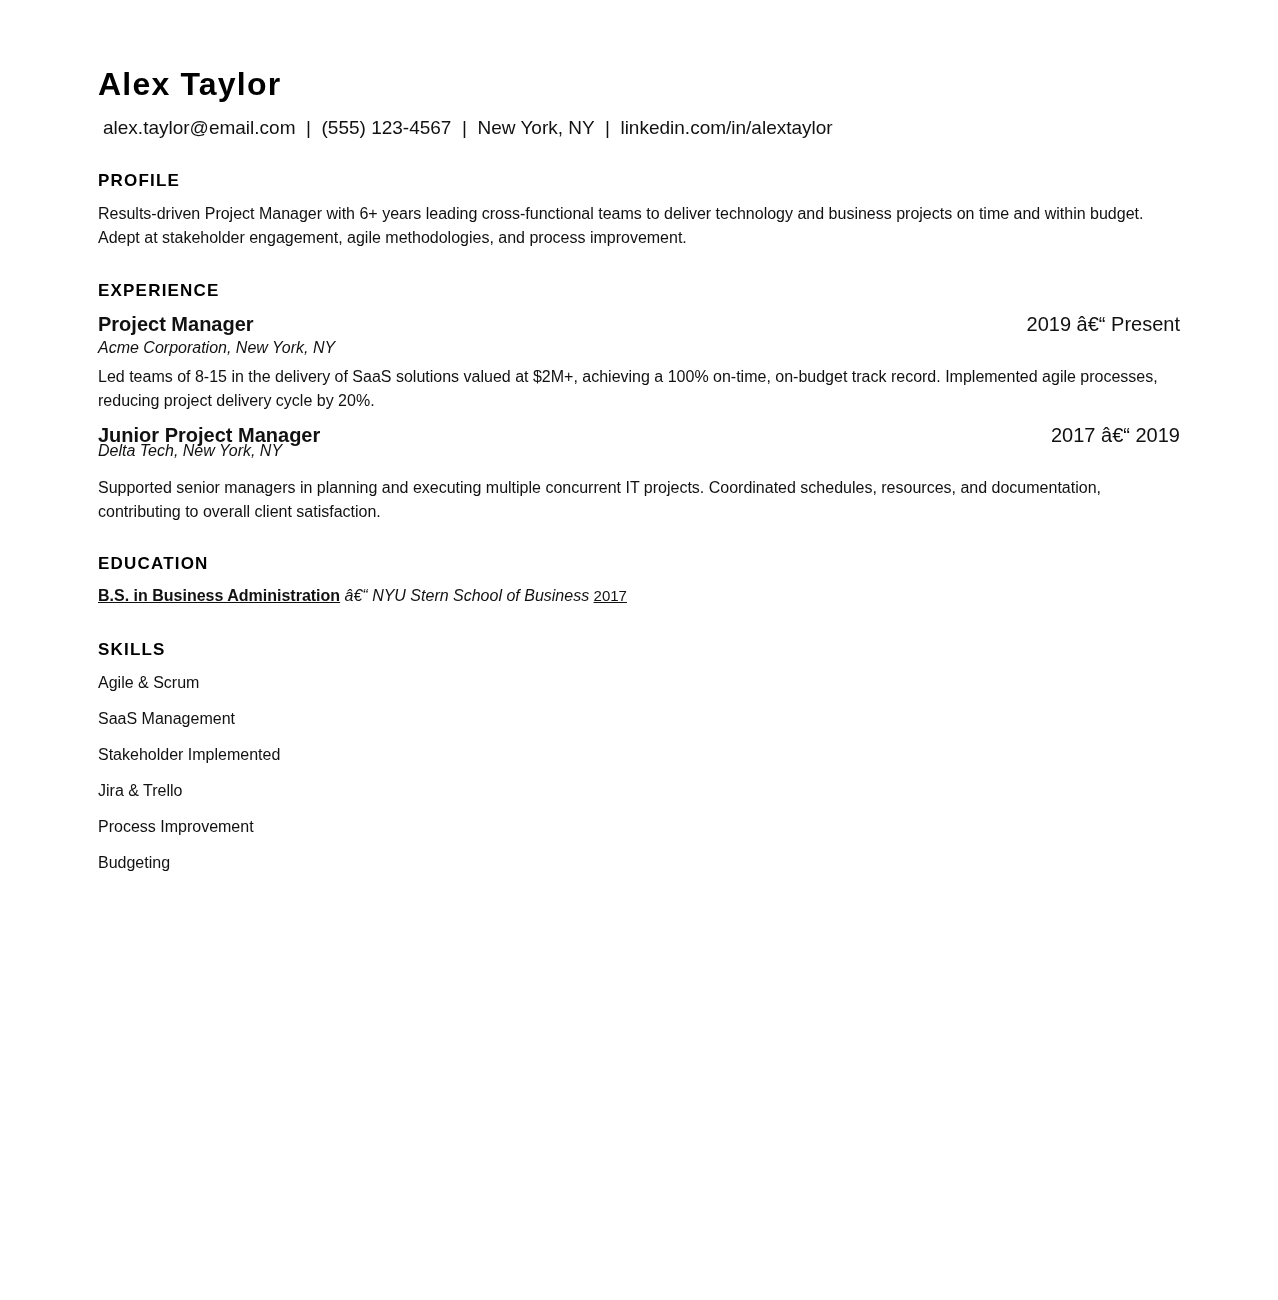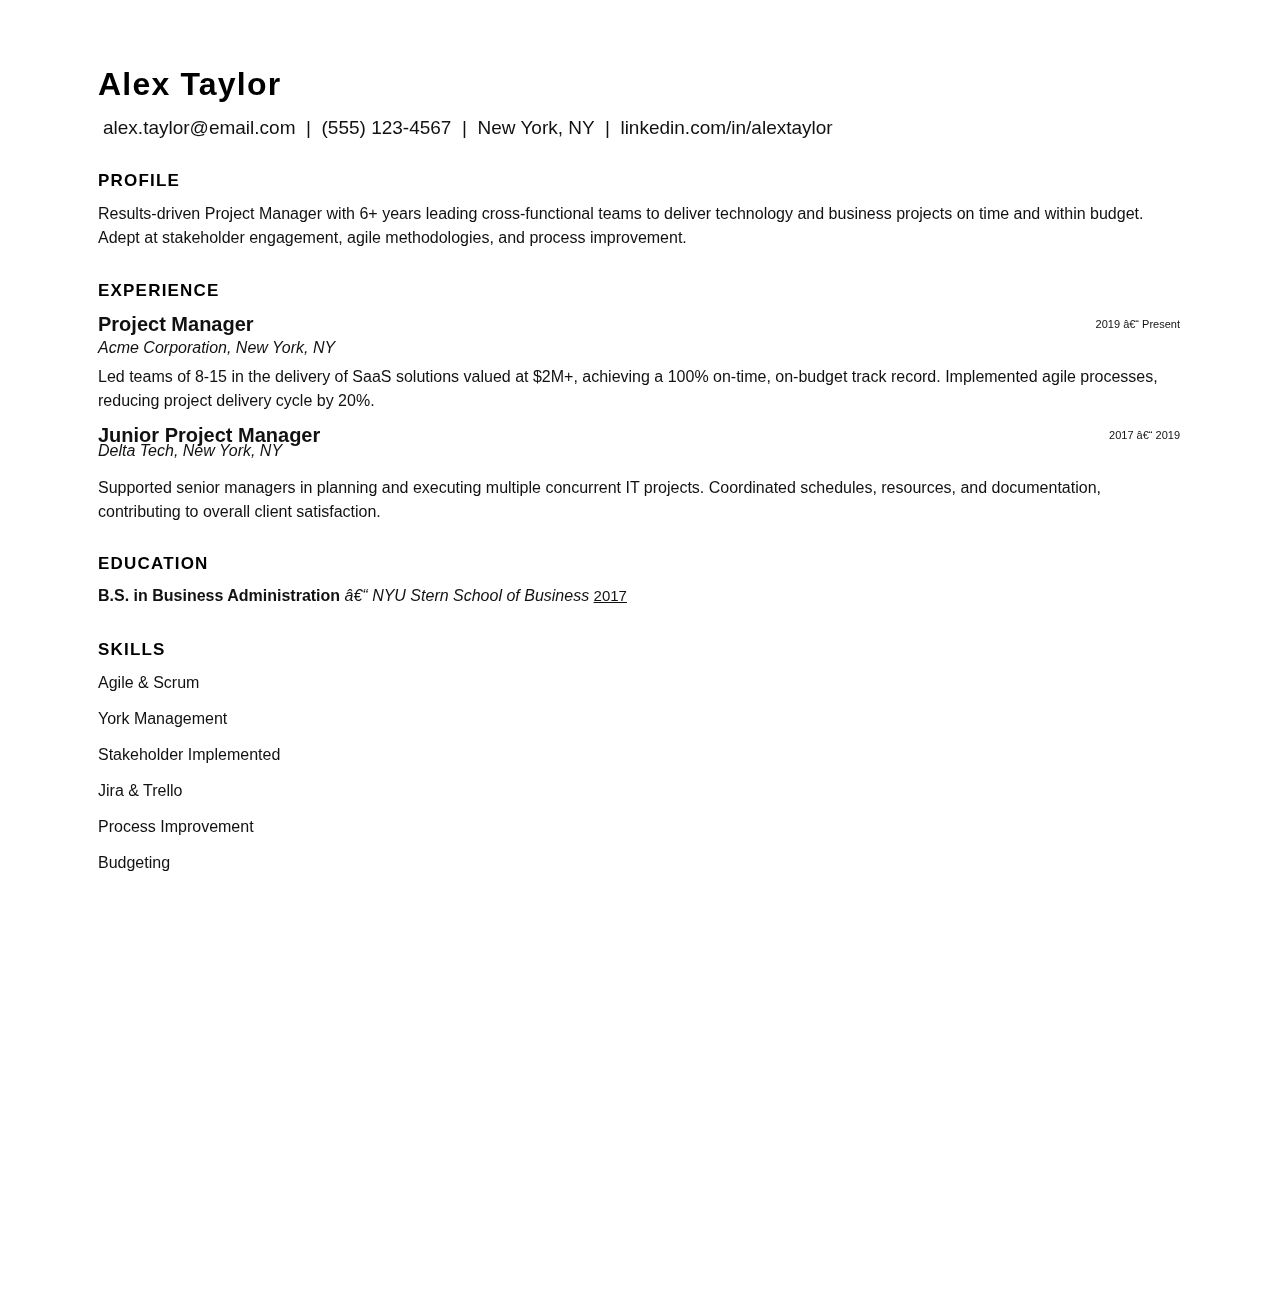--- a/index.html
+++ b/index.html
@@ -25,29 +25,29 @@
       line-height: 20px; color: #000;
     }
     .para {
       position: absolute; left: 0; width: 1082px;
       font-size: 16px; line-height: 23.5px;
     }
     .job-title {
       position: absolute; left: 0; font-size: 20px; font-weight: bold; line-height: 20px;
     }
     .job-date {
-      position: absolute; right: 0; font-size: 11px; line-height: 20px; text-align: right;
+      position: absolute; right: 0; font-size: 20px; line-height: 20px; text-align: right;
     }
     .job-company {
       position: absolute; left: 0; font-size: 16px; font-style: italic; line-height: 20px;
     }
     .edu {
       position: absolute; left: 0; top: 586px; font-size: 16px; line-height: 20px;
     }
-    .edu .deg { font-weight: bold; }
+    .edu .deg { font-weight: bold; text-decoration: underline; }
     .edu .sch { font-style: italic; text-align: right; }
     .edu .yr { font-size: 15px; text-decoration: underline; }
     .skills {
       position: absolute; left: 0; top: 673px; font-size: 16px; line-height: 20px;
       display: flex; gap: 16px; flex-direction: column;
     }
   </style>
 </head>
 <body>
 
@@ -77,19 +77,19 @@
   <div class="section-title" style="top:554px">EDUCATION</div>
   <div class="edu">
     <span class="deg">B.S. in Business Administration</span>
     <span class="sch">â€“ NYU Stern School of Business</span>
     <span class="yr">2017</span>
   </div>
 
   <div class="section-title" style="top:640px">SKILLS</div>
   <div class="skills">
     <span>Agile &amp; Scrum</span>
-    <span>York Management</span>
+    <span>SaaS Management</span>
     <span>Stakeholder Implemented</span>
     <span>Jira &amp; Trello</span>
     <span>Process Improvement</span>
     <span>Budgeting</span>
   </div>
 </div>
 
 </body></html>

